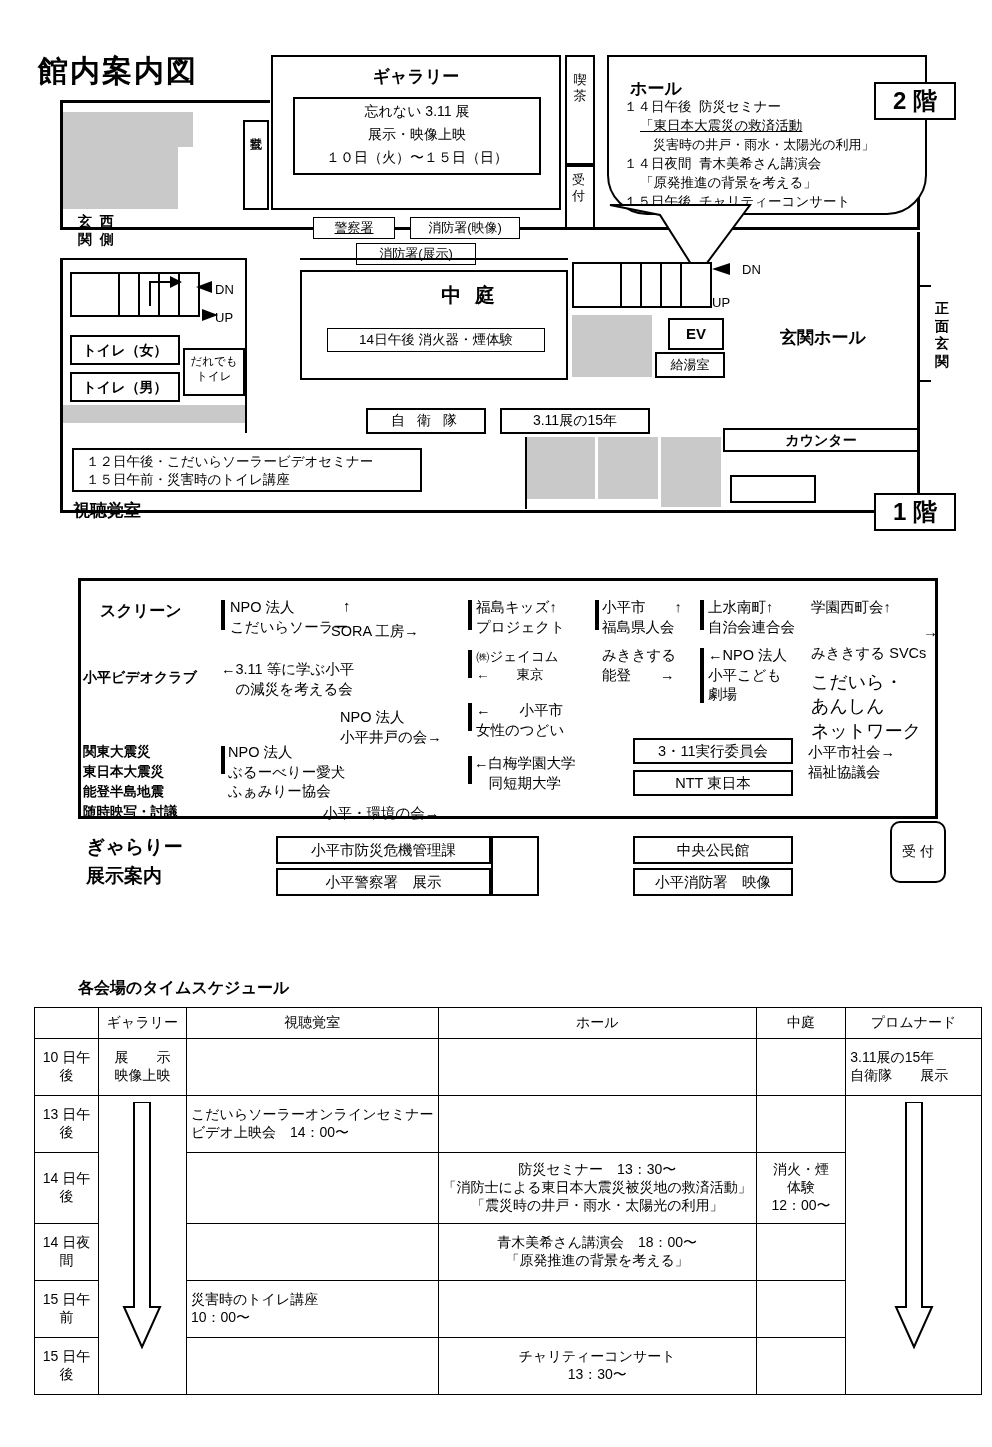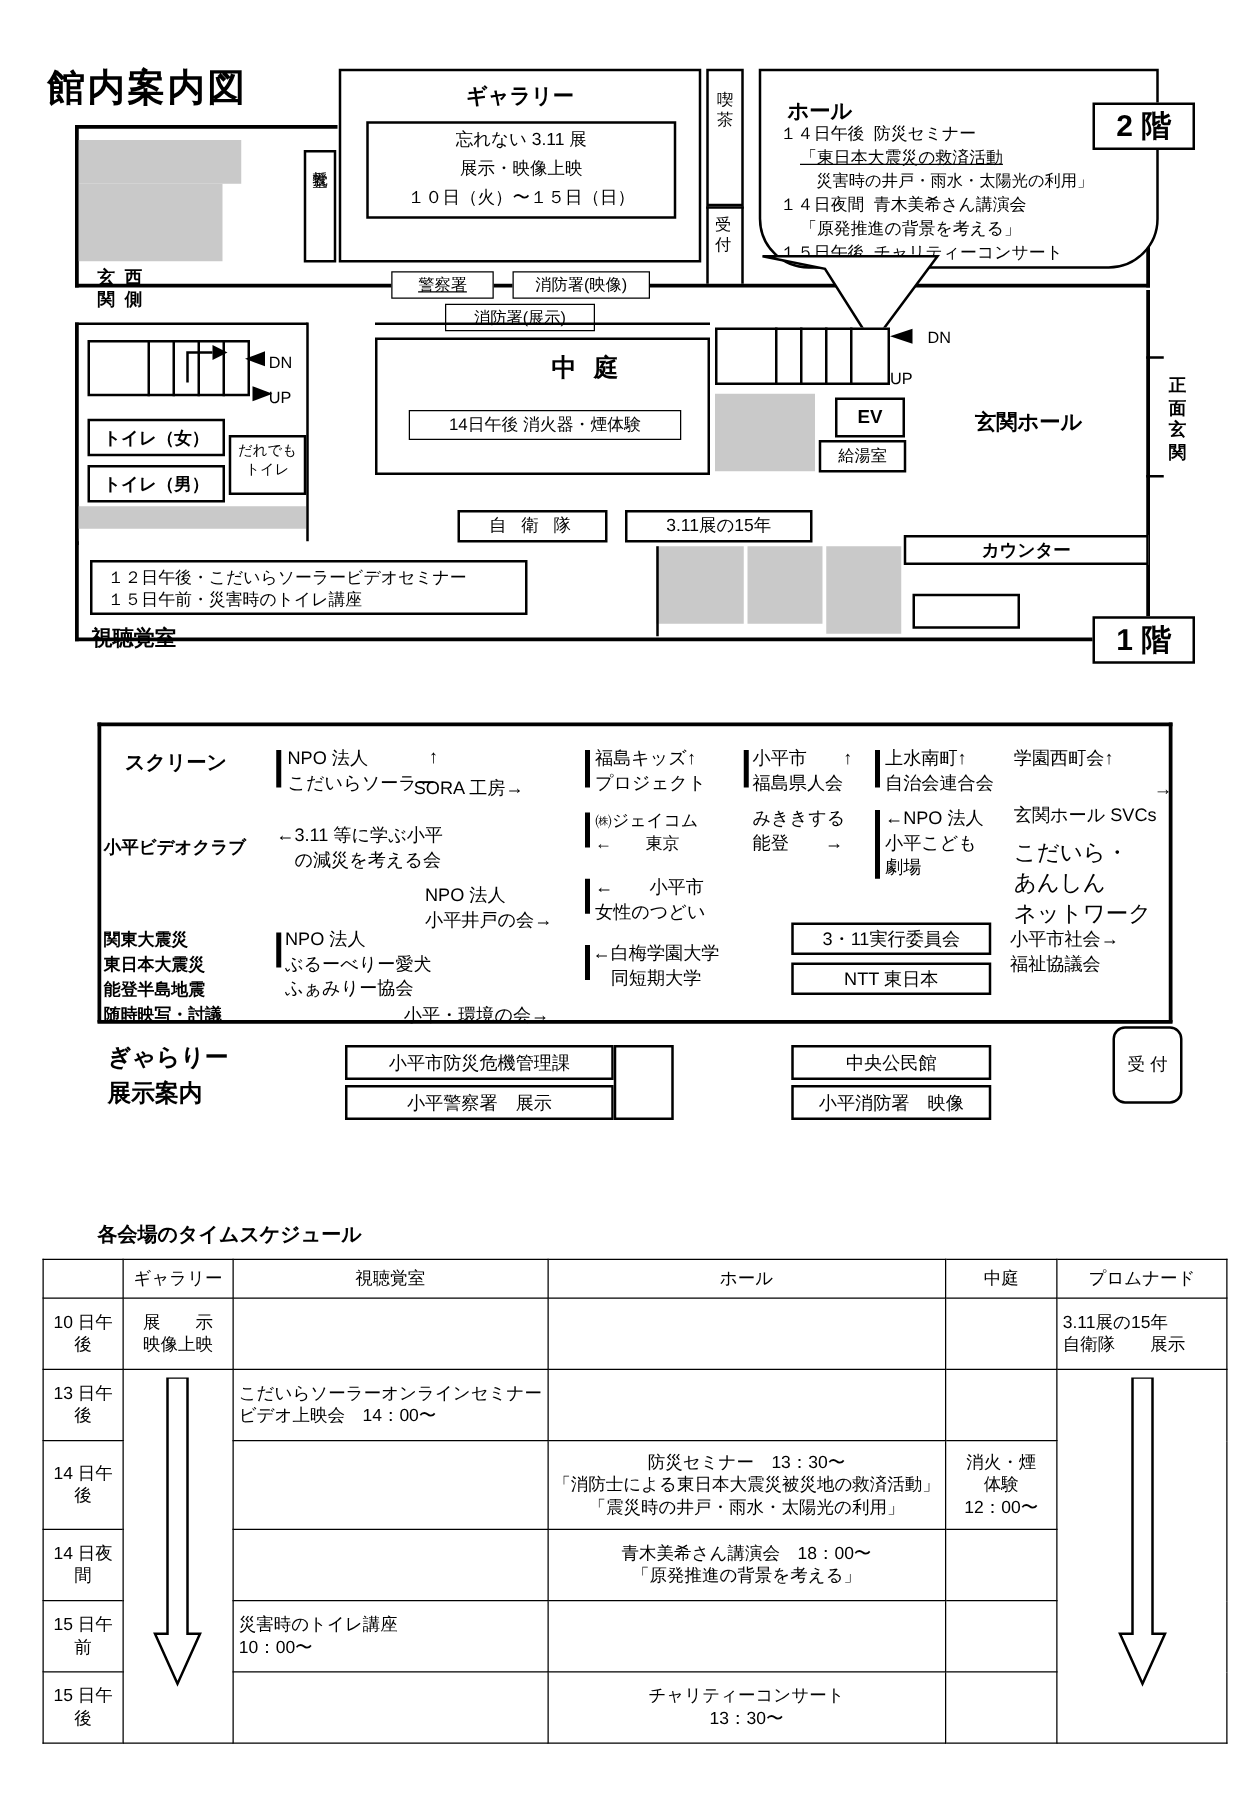--- a/index.html
+++ b/index.html
@@ -225,21 +225,21 @@
 
   <div class="tick" style="left:622px;top:22px;height:30px;"></div>
   <div class="ex" style="left:630px;top:20px;font-size:14.5px;">上水南町↑
 自治会連合会</div>
   <div class="tick" style="left:622px;top:70px;height:55px;"></div>
   <div class="ex" style="left:630px;top:68px;font-size:14.5px;">←NPO 法人
 小平こども
 劇場</div>
 
   <div class="ex" style="left:733px;top:20px;font-size:14.5px;">学園西町会↑</div>
-  <div class="ex" style="left:733px;top:66px;font-size:14.5px;">玄関ホール SVCs</div>
+  <div class="ex" style="left:733px;top:66px;font-size:14.5px;">みききする SVCs</div>
   <div class="ex" style="left:845px;top:44px;font-size:15px;">→</div>
   <div class="ex" style="left:733px;top:92px;font-size:18px;font-family:Liberation Serif, serif;">こだいら・
 あんしん
 ネットワーク</div>
   <div class="ex" style="left:730px;top:165px;font-size:14.5px;">小平市社会→
 福祉協議会</div>
 
   <div class="box ctr" style="left:555px;top:160px;width:160px;height:26px;font-size:14.5px;">3・11実行委員会</div>
   <div class="box ctr" style="left:555px;top:192px;width:160px;height:26px;font-size:14.5px;">NTT 東日本</div>
 

